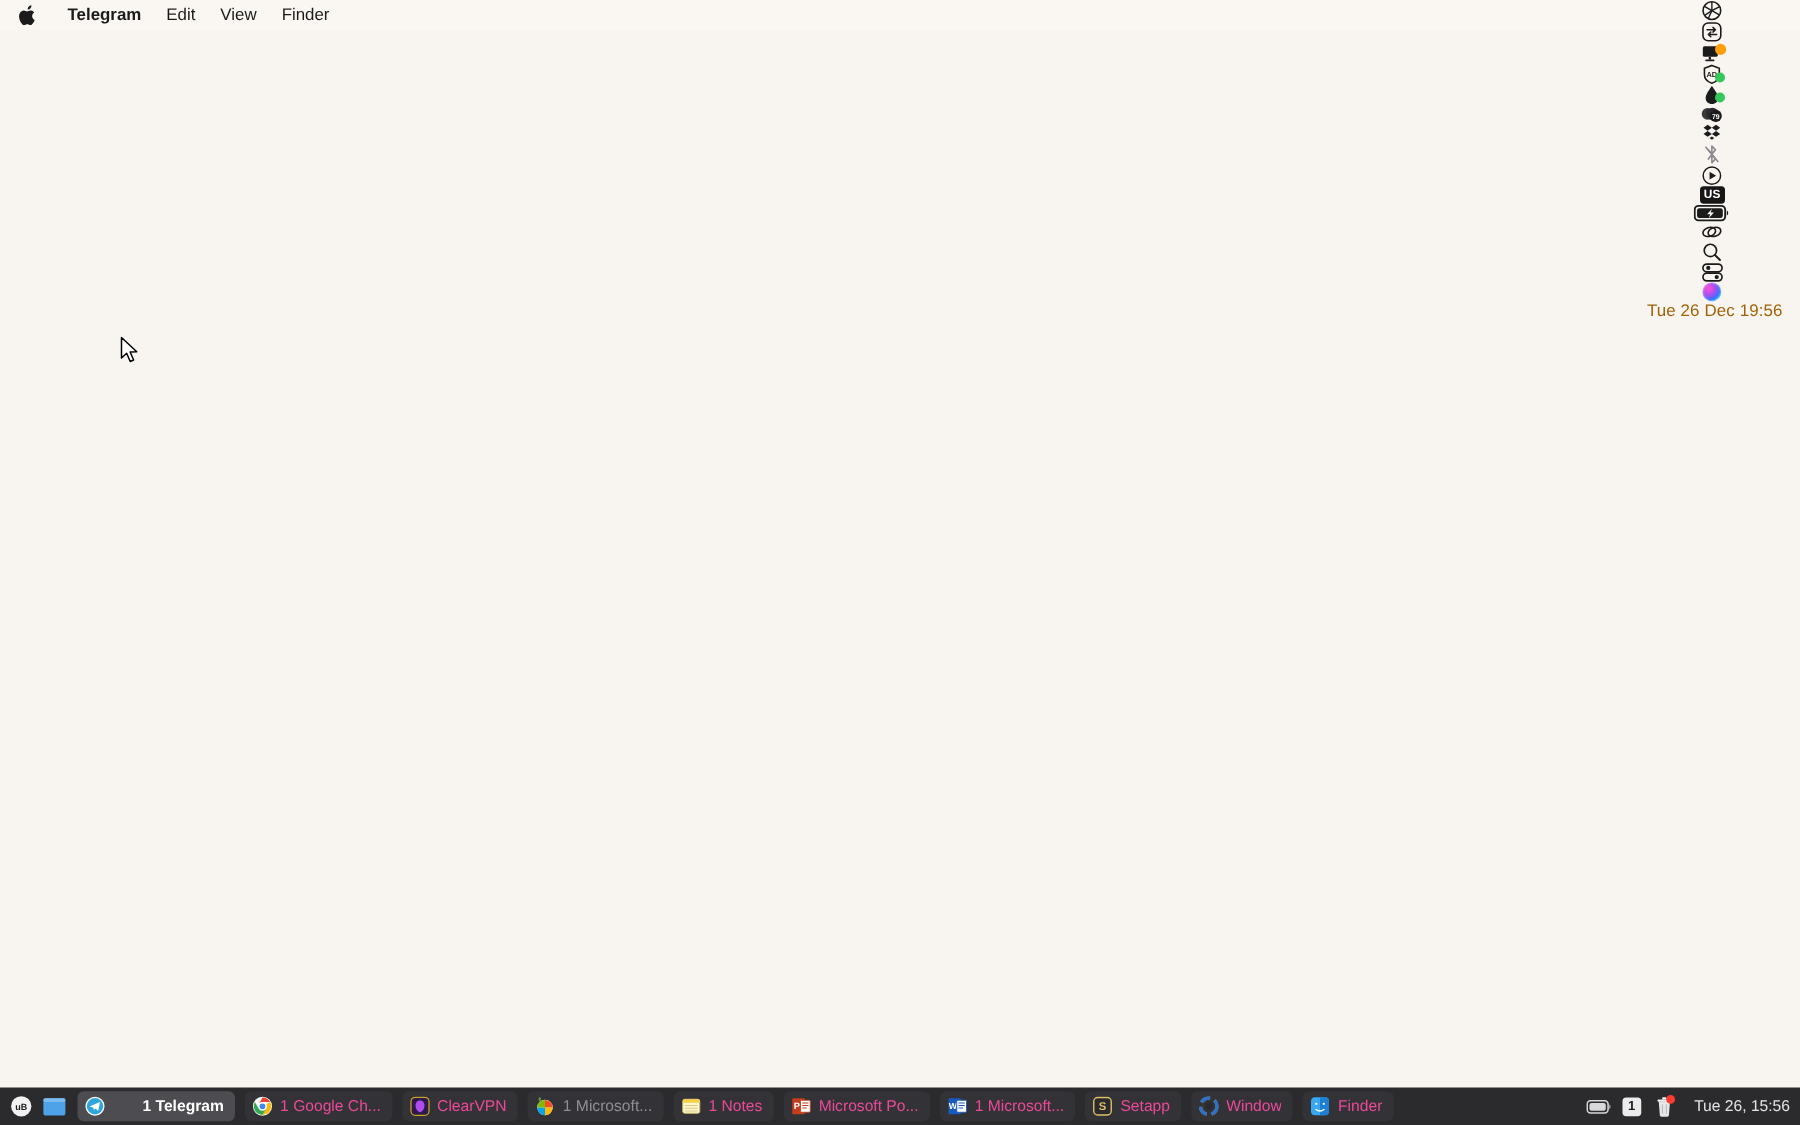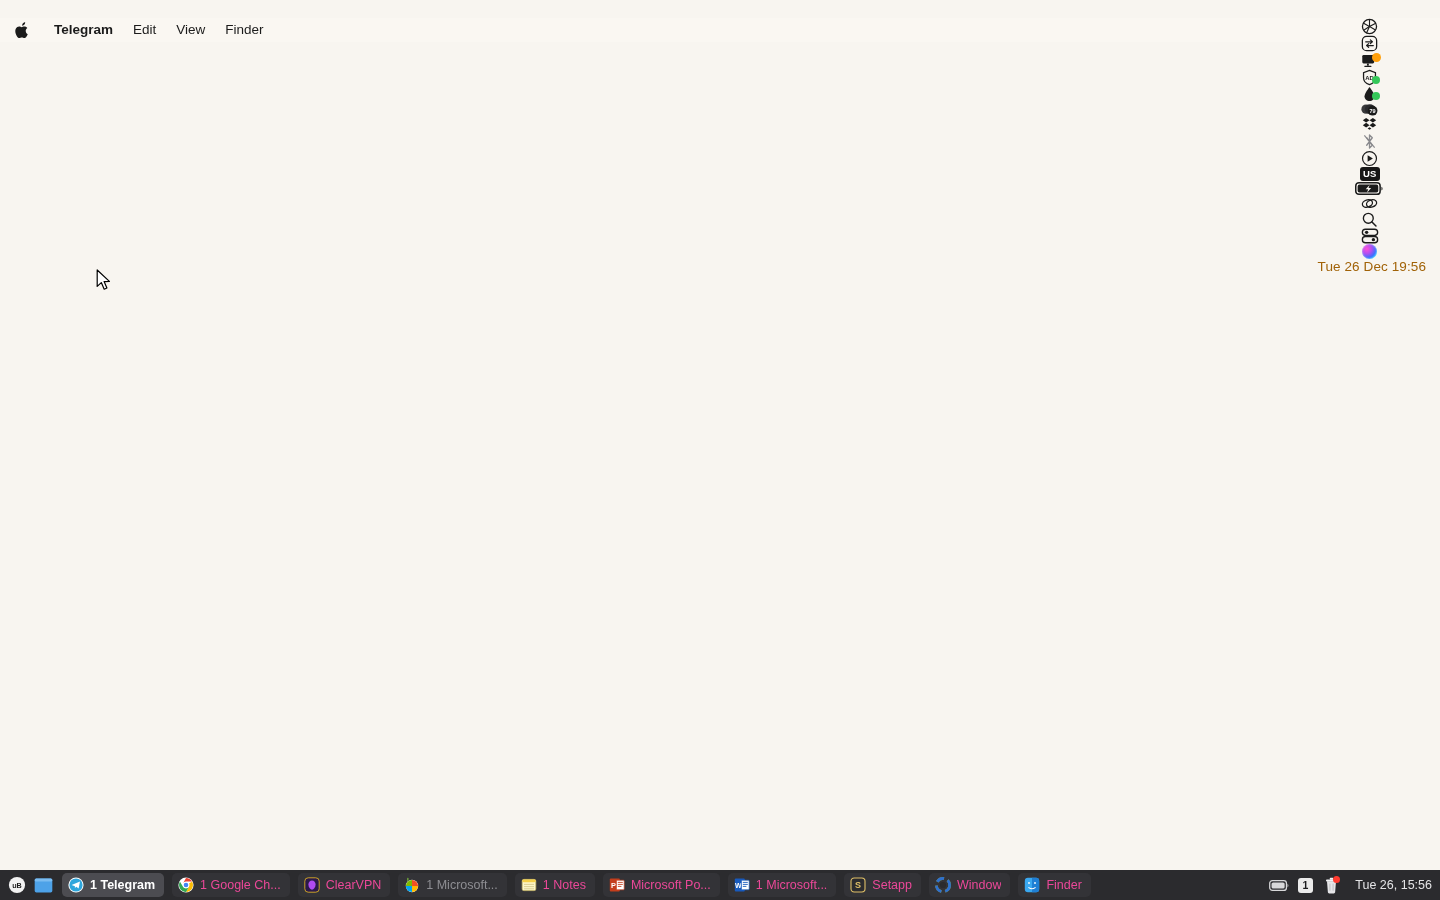--- a/index.html
+++ b/index.html
@@ -27,21 +27,20 @@
   
   #menubar {
     position: absolute;
     left: 0; top: 0;
     width: 1440px;
     height: 24px;
     background: #faf7f2;
     display: flex;
     align-items: center;
     z-index: 30;
-    margin-top: 18px;
   }
   .mb-left {
     display: flex;
     align-items: center;
     height: 24px;
     padding-left: 14px;
   }
   .apple-logo {
     width: 16px;
     height: 18px;
@@ -173,21 +172,21 @@
     align-items: center;
     justify-content: center;
   }
   .tb-task .tlabel {
     font-size: 12.5px;
     color: #ec4899;
     white-space: nowrap;
     overflow: hidden;
     text-overflow: ellipsis;
   }
-  .tb-task.active .tlabel { color: #ffffff; font-weight: bold; }
+  .tb-task.active .tlabel { color: #ffffff; font-weight: bold; margin-left: 24px; }
   .tb-task.dim .tlabel { color: #8e8e93; }
 
   .tb-right {
     margin-left: auto;
     display: flex;
     align-items: center;
     height: 30px;
     padding-right: 8px;
     gap: 2px;
   }

